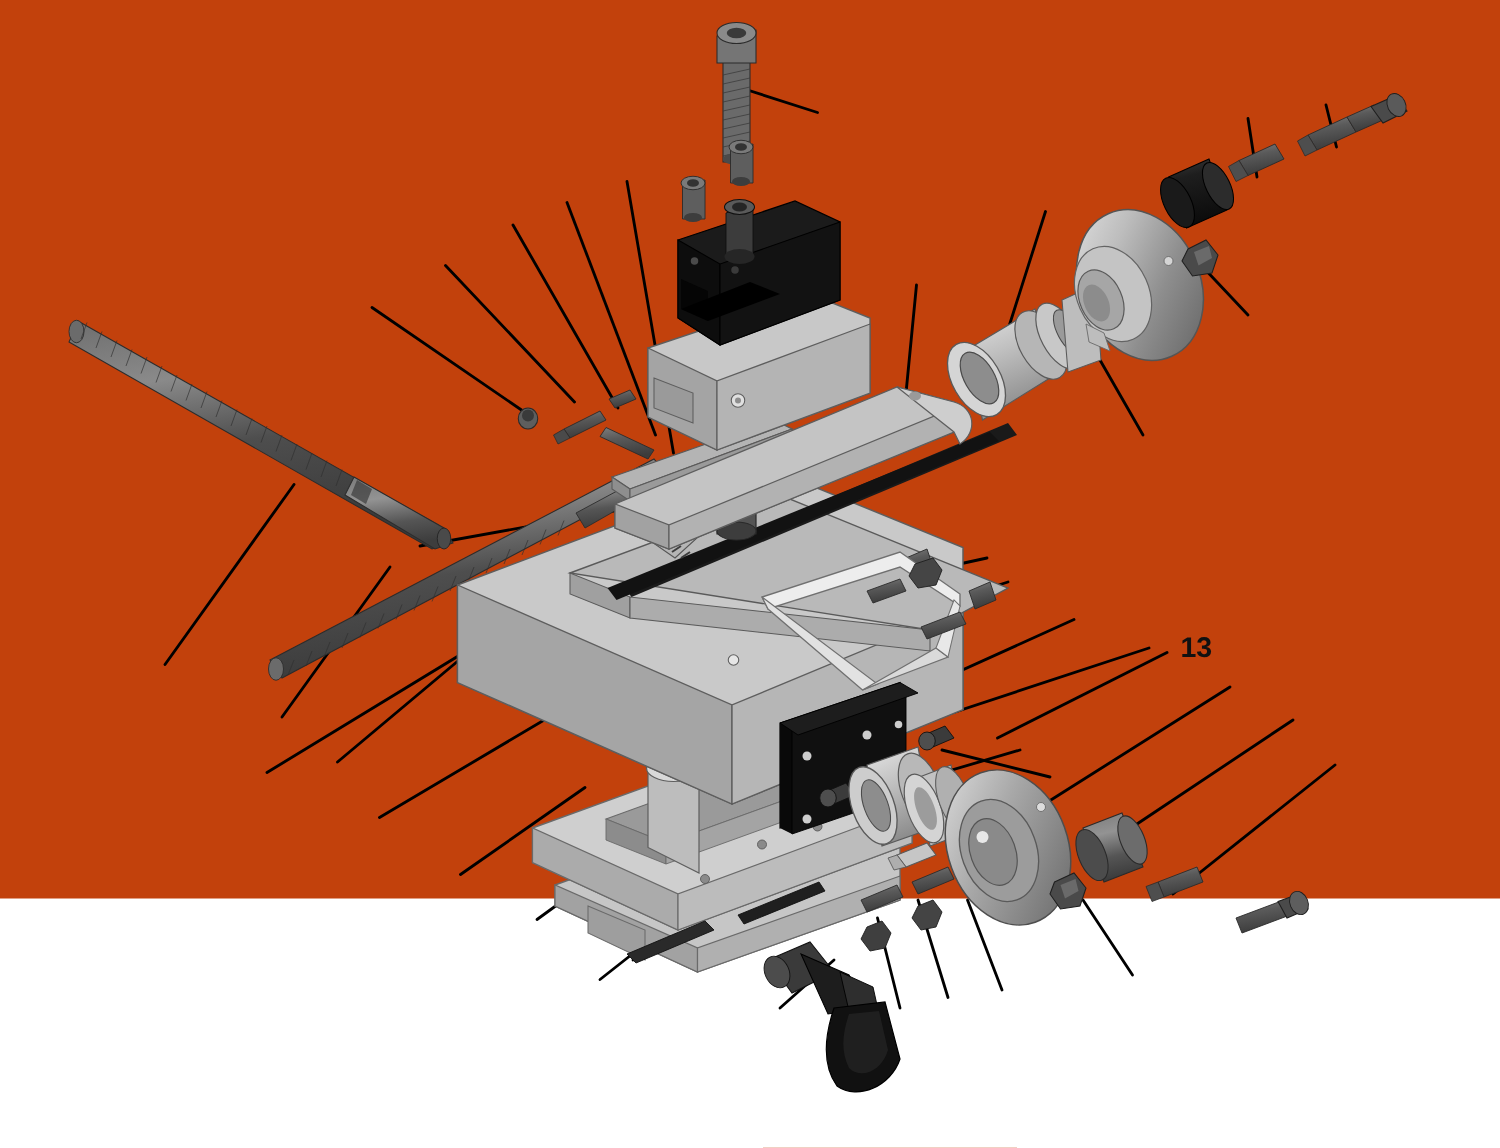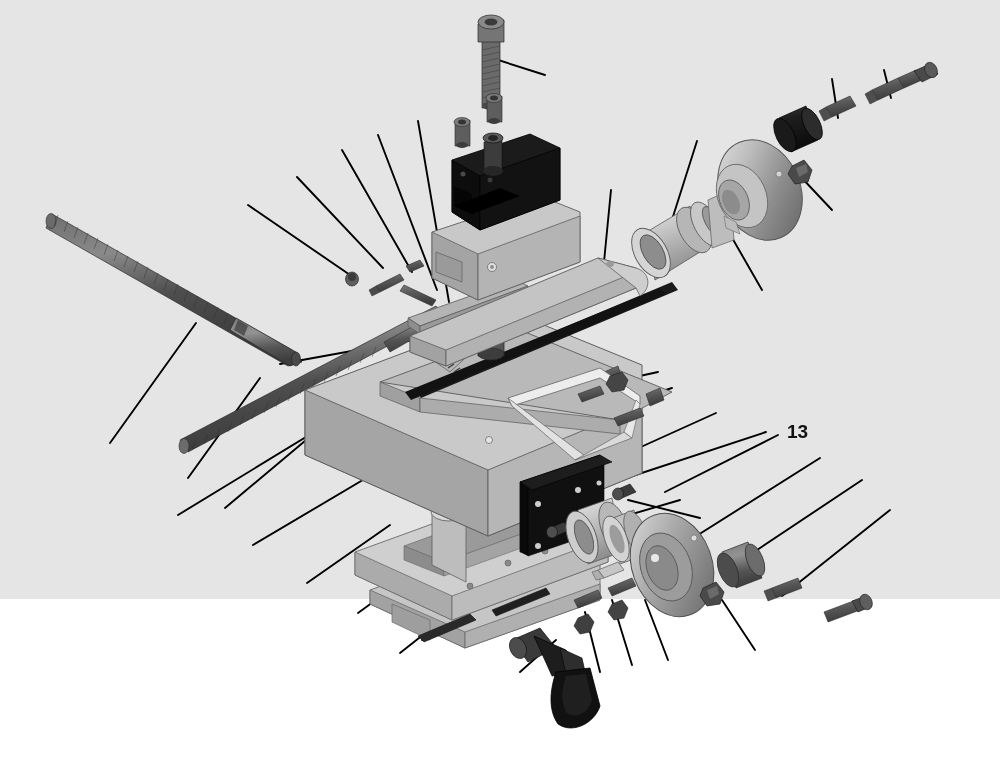--- a/index.html
+++ b/index.html
@@ -11,21 +11,21 @@
   body {
     width: 1000px;
     height: 765px;
     font-family: "Liberation Sans", sans-serif;
     overflow: hidden;
   }
   #diagram-root {
     position: relative;
     width: 1000px;
     height: 599px;
-    background: #e5e5e5;
+    background: #c2410c;
   }
   #diagram-svg {
     display: block;
     width: 1000px;
     height: 765px;
   }
   .callout-label {
     font-family: "Liberation Sans", sans-serif;
     font-weight: bold;
     font-size: 19px;

